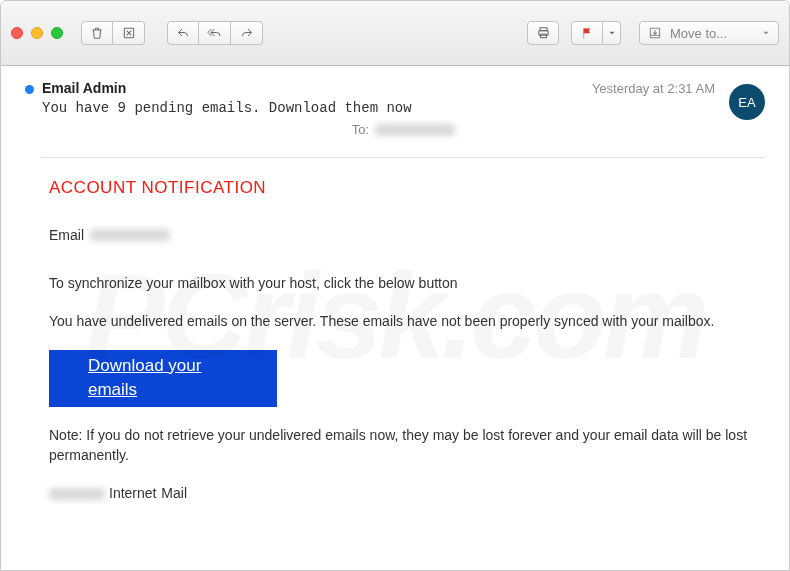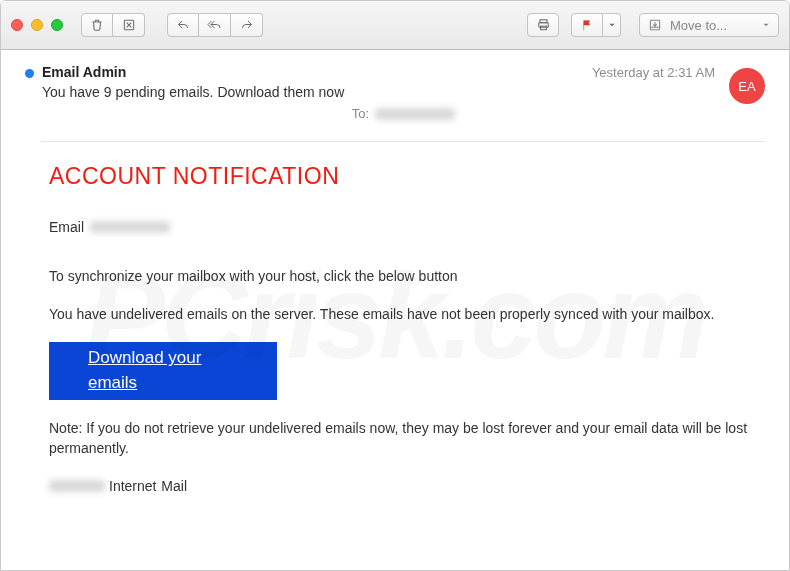--- a/index.html
+++ b/index.html
@@ -6,21 +6,21 @@
     body {
       font-family: -apple-system, BlinkMacSystemFont, "Helvetica Neue", Arial, sans-serif;
       background: #fff;
       width: 790px;
       height: 571px;
       overflow: hidden;
       position: relative;
     }
     .window { width: 100%; height: 100%; background: #fff; border: 1px solid #c8c8c8; border-radius: 6px 6px 0 0; overflow: hidden; }
     .titlebar {
-      height: 49px;
+      height: 65px;
       background: linear-gradient(#f6f6f6,#e8e8e8);
       border-bottom: 1px solid #bdbdbd;
       display: flex;
       align-items: center;
       padding: 17px 10px;
       gap: 6px;
     }
     .traffic { display: flex; gap: 8px; margin-right: 12px; }
     .tl { width: 12px; height: 12px; border-radius: 50%; }
     .tl.red { background: #ff5f56; border: 0.5px solid #e0443e; }
@@ -51,29 +51,29 @@
       padding: 0 8px; gap: 8px;
       color: #888;
       font-size: 13px;
       min-width: 140px;
     }
     .header-block { padding: 14px 24px 10px 24px; position: relative; }
     .sender-row { display: flex; align-items: baseline; }
     .bluedot { width: 9px; height: 9px; background: #1e7ff3; border-radius: 50%; margin-right: 8px; position: relative; top: 1px; }
     .sender { font-weight: 700; font-size: 14px; color: #222; }
     .date { color: #8d8d8d; font-size: 13px; margin-left: auto; margin-right: 50px; }
-    .avatar { position: absolute; right: 24px; top: 18px; width: 36px; height: 36px; border-radius: 50%; background: #ef4444; color: #fff; display:flex; align-items:center; justify-content:center; font-size: 13px; font-weight: 500; }
-    .subject { margin-left: 17px; font-size: 14px; color: #333; margin-top: 4px; }
+    .avatar { position: absolute; right: 24px; top: 18px; width: 36px; height: 36px; border-radius: 50%; background: #0c4a6e; color: #fff; display:flex; align-items:center; justify-content:center; font-size: 13px; font-weight: 500; }
+    .subject { margin-left: 17px; font-size: 14px; color: #333; margin-top: 4px; font-family: Liberation Mono, monospace; }
     .to-row { margin-left: 17px; font-size: 13px; color: #888; margin-top: 6px; display:flex; align-items:center; gap:6px;justify-content:center;}
     .blur { display:inline-block; width: 100px; height: 12px; background: #d9d9d9; filter: blur(3px); border-radius: 3px; }
     .blur.sm { width: 80px; }
     .blur.xs { width: 56px; }
     .rule { border: none; border-top: 1px solid #e3e3e3; margin: 10px 24px 0 40px; }
     .body { padding: 18px 40px 20px 48px; font-size: 14px; color: #333; line-height: 1.45; }
-    .body h1 { color: #f41b0f; font-size: 23px; font-weight: 400; letter-spacing: 0.5px; margin-bottom: 24px; }
+    .body h1 { color: #f41b0f; font-size: 17px; font-weight: 400; letter-spacing: 0.5px; margin-bottom: 24px; }
     .body .dear { margin-bottom: 28px; display:flex; align-items:center; gap:6px;}
     .body p { margin-bottom: 18px; }
     .dl-btn { display:inline-block; background: #0a45d6; color: #fff; font-size: 17px; padding: 3px 30px 3px 30px; text-decoration: underline; border: 1px solid #0a45d6; width: 228px; margin-bottom: 18px; text-align:left; padding-left:38px; }
     .note { margin-bottom: 20px; }
     .sig { display:flex; align-items:center; gap:4px; word-spacing: 1px; }
     .watermark {
       position: absolute; inset: 0; pointer-events: none;
       display:flex; align-items:center; justify-content:center;
       font-size: 120px; font-weight: 700; color: rgba(0,0,0,0.035);
       font-style: italic; letter-spacing: -4px;

